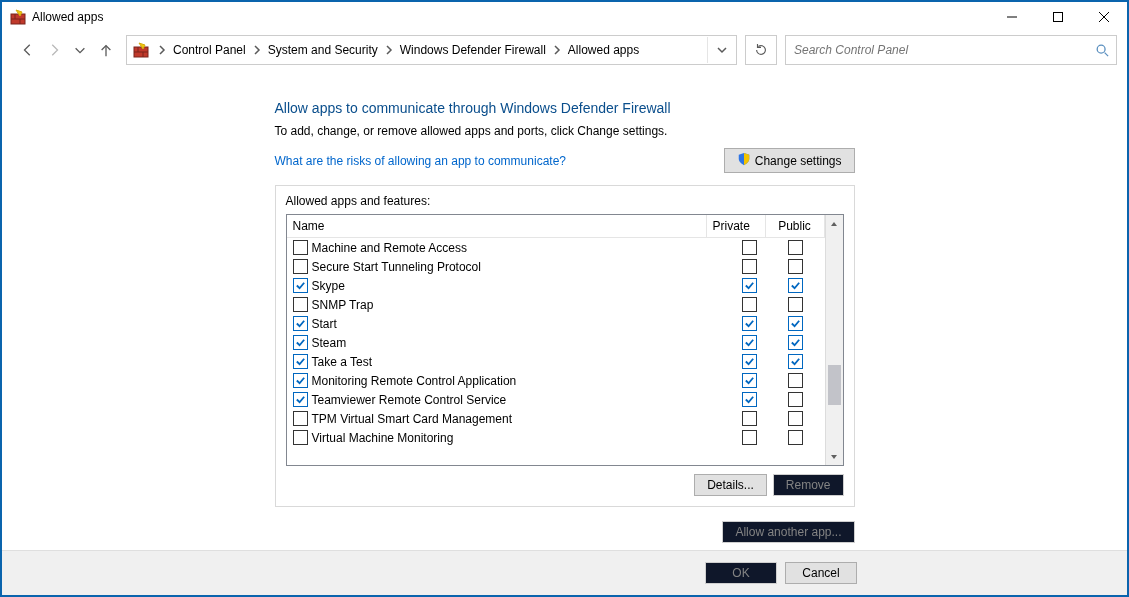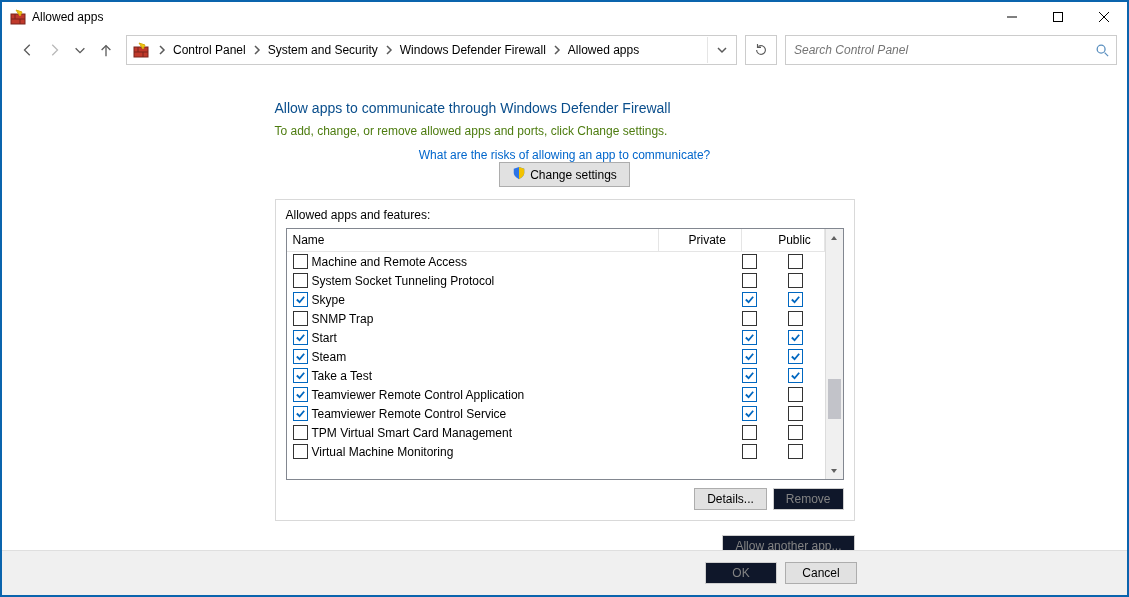--- a/index.html
+++ b/index.html
@@ -21,30 +21,30 @@
   .chev { width:10px; height:10px; stroke:#5a5a5a; stroke-width:1.5; fill:none; margin:0 2px;}
   .ab-right { margin-left:auto; display:flex; align-items:center; }
   .ab-btn { width:28px; height:26px; display:flex; align-items:center; justify-content:center; border-left:1px solid #e5e5e5; }
   .refresh-btn { width:30px; height:28px; border:1px solid #cccccc; display:flex; align-items:center; justify-content:center; }
   .search-bar { width:330px; height:28px; border:1px solid #cccccc; display:flex; align-items:center; margin-left:6px; }
   .search-bar input { border:none; outline:none; flex:1; font-size:12px; padding:0 8px; font-family:inherit; font-style:italic; color:#777; }
   .search-bar .search-icon-box { width:28px; display:flex; align-items:center; justify-content:center;}
   .content { flex:1; display:flex; justify-content:center; overflow:hidden; padding-top:10px;}
   .content-inner { width:580px; }
   h1.page-heading { font-size:14px; font-weight:normal; color:#0a4e8c; margin:16px 0 8px 0; }
-  .subtext { font-size:12px; color:#4d7c0f; margin-bottom:10px;}
-  .row-line { display:flex; align-items:center; justify-content:space-between; margin-bottom:12px;flex-direction:column;}
+  .subtext { font-size:12px; color:#000000; margin-bottom:10px;}
+  .row-line { display:flex; align-items:center; justify-content:space-between; margin-bottom:12px;}
   a.link { color:#0066cc; text-decoration:none; font-size:12px;}
   .btn { background:#e1e1e1; border:1px solid #adadad; padding:3px 12px; font-size:12px; font-family:inherit; display:inline-flex; align-items:center; gap:4px; cursor:default;}
   .btn.disabled { color:#838383; background:#0f172a; border-color:#cfcfcf; }
   .groupbox { border:1px solid #d9d9d9; padding:8px 10px 10px 10px; margin-bottom:14px;}
   .groupbox-label { font-size:12px; margin-bottom:6px; display:block;}
   .listview-wrap { border:1px solid #828790; height:250px; display:flex; }
   .listview { flex:1; overflow:hidden; }
-  .lv-header { display:flex; background:#fff; border-bottom:1px solid #e5e5e5; font-size:12px;gap:24px; }
+  .lv-header { display:flex; background:#fff; border-bottom:1px solid #e5e5e5; font-size:12px; }
   .lv-header .col { padding:4px 6px; border-right:1px solid #e5e5e5;}
   .col-name { flex:1; }
   .col-priv { width:46px; }
   .col-pub { width:46px; text-align:center;}
   .lv-body { height:calc(100% - 24px); overflow:hidden;}
   .lv-row { display:flex; align-items:center; font-size:12px; height:19px; padding:0 6px;}
   .lv-row .row-name { flex:1; display:flex; align-items:center; gap:4px;}
   .lv-row .row-cell { width:46px; display:flex; justify-content:center;}
   .cb { width:13px; height:13px; border:1px solid #333; background:#fff; display:inline-flex; align-items:center; justify-content:center;}
   .cb.checked::after { content:""; width:9px; height:9px; background:
@@ -219,21 +219,21 @@
                   <span class="row-cell">
                     <span class="cb"></span>
                   </span>
                   <span class="row-cell">
                     <span class="cb"></span>
                   </span>
                 </div>
                 <div class="lv-row">
                   <span class="row-name">
                     <span class="cb"></span>
-                    <span>System Socket Tunneling Protocol</span>
+                    <span>Secure Start Tunneling Protocol</span>
                   </span>
                   <span class="row-cell">
                     <span class="cb"></span>
                   </span>
                   <span class="row-cell">
                     <span class="cb"></span>
                   </span>
                 </div>
                 <div class="lv-row">
                   <span class="row-name">
@@ -343,21 +343,21 @@
                     </span>
                   </span>
                 </div>
                 <div class="lv-row">
                   <span class="row-name">
                     <span class="cb checked">
                       <svg viewBox="0 0 12 12">
                         <polyline points="2,6 5,9 10,3"></polyline>
                       </svg>
                     </span>
-                    <span>Teamviewer Remote Control Application</span>
+                    <span>Monitoring Remote Control Application</span>
                   </span>
                   <span class="row-cell">
                     <span class="cb checked">
                       <svg viewBox="0 0 12 12">
                         <polyline points="2,6 5,9 10,3"></polyline>
                       </svg>
                     </span>
                   </span>
                   <span class="row-cell">
                     <span class="cb"></span>

